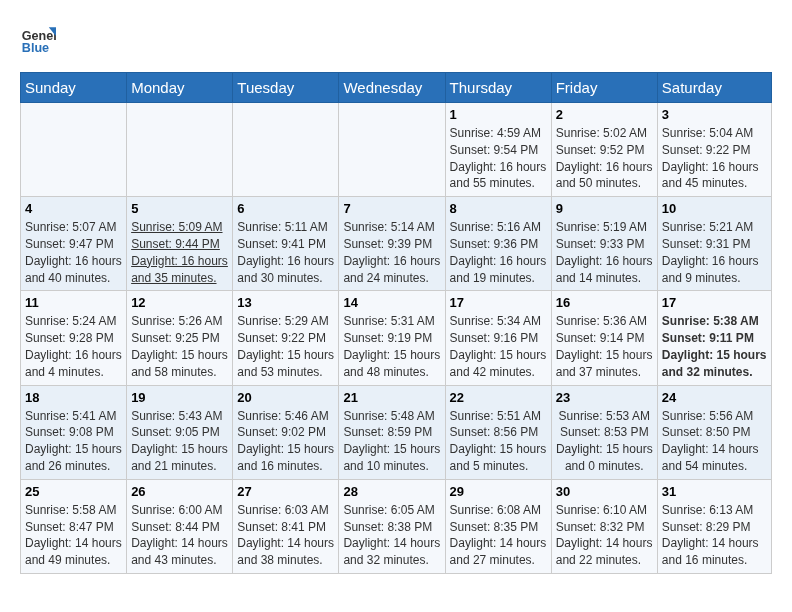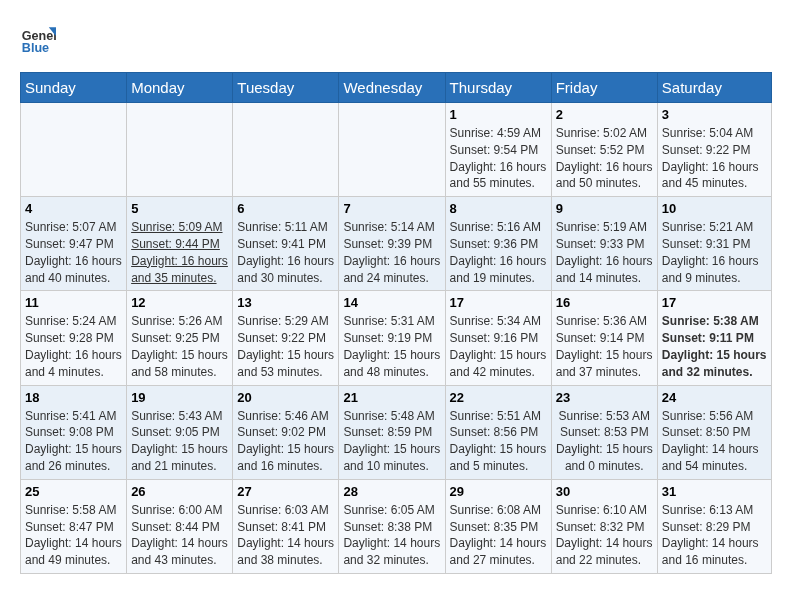--- a/index.html
+++ b/index.html
@@ -119,21 +119,21 @@
         <td>
           <span class="day-num">1</span>
           <div class="cell-info" style="white-space: pre-line;">Sunrise: 4:59 AM
 Sunset: 9:54 PM
 Daylight: 16 hours
 and 55 minutes.</div>
         </td>
         <td>
           <span class="day-num">2</span>
           <div class="cell-info" style="white-space: pre-line;">Sunrise: 5:02 AM
-Sunset: 5:52 PM
+Sunset: 9:52 PM
 Daylight: 16 hours
 and 50 minutes.</div>
         </td>
         <td>
           <span class="day-num">3</span>
           <div class="cell-info" style="white-space: pre-line;">Sunrise: 5:04 AM
 Sunset: 9:22 PM
 Daylight: 16 hours
 and 45 minutes.</div>
         </td>

